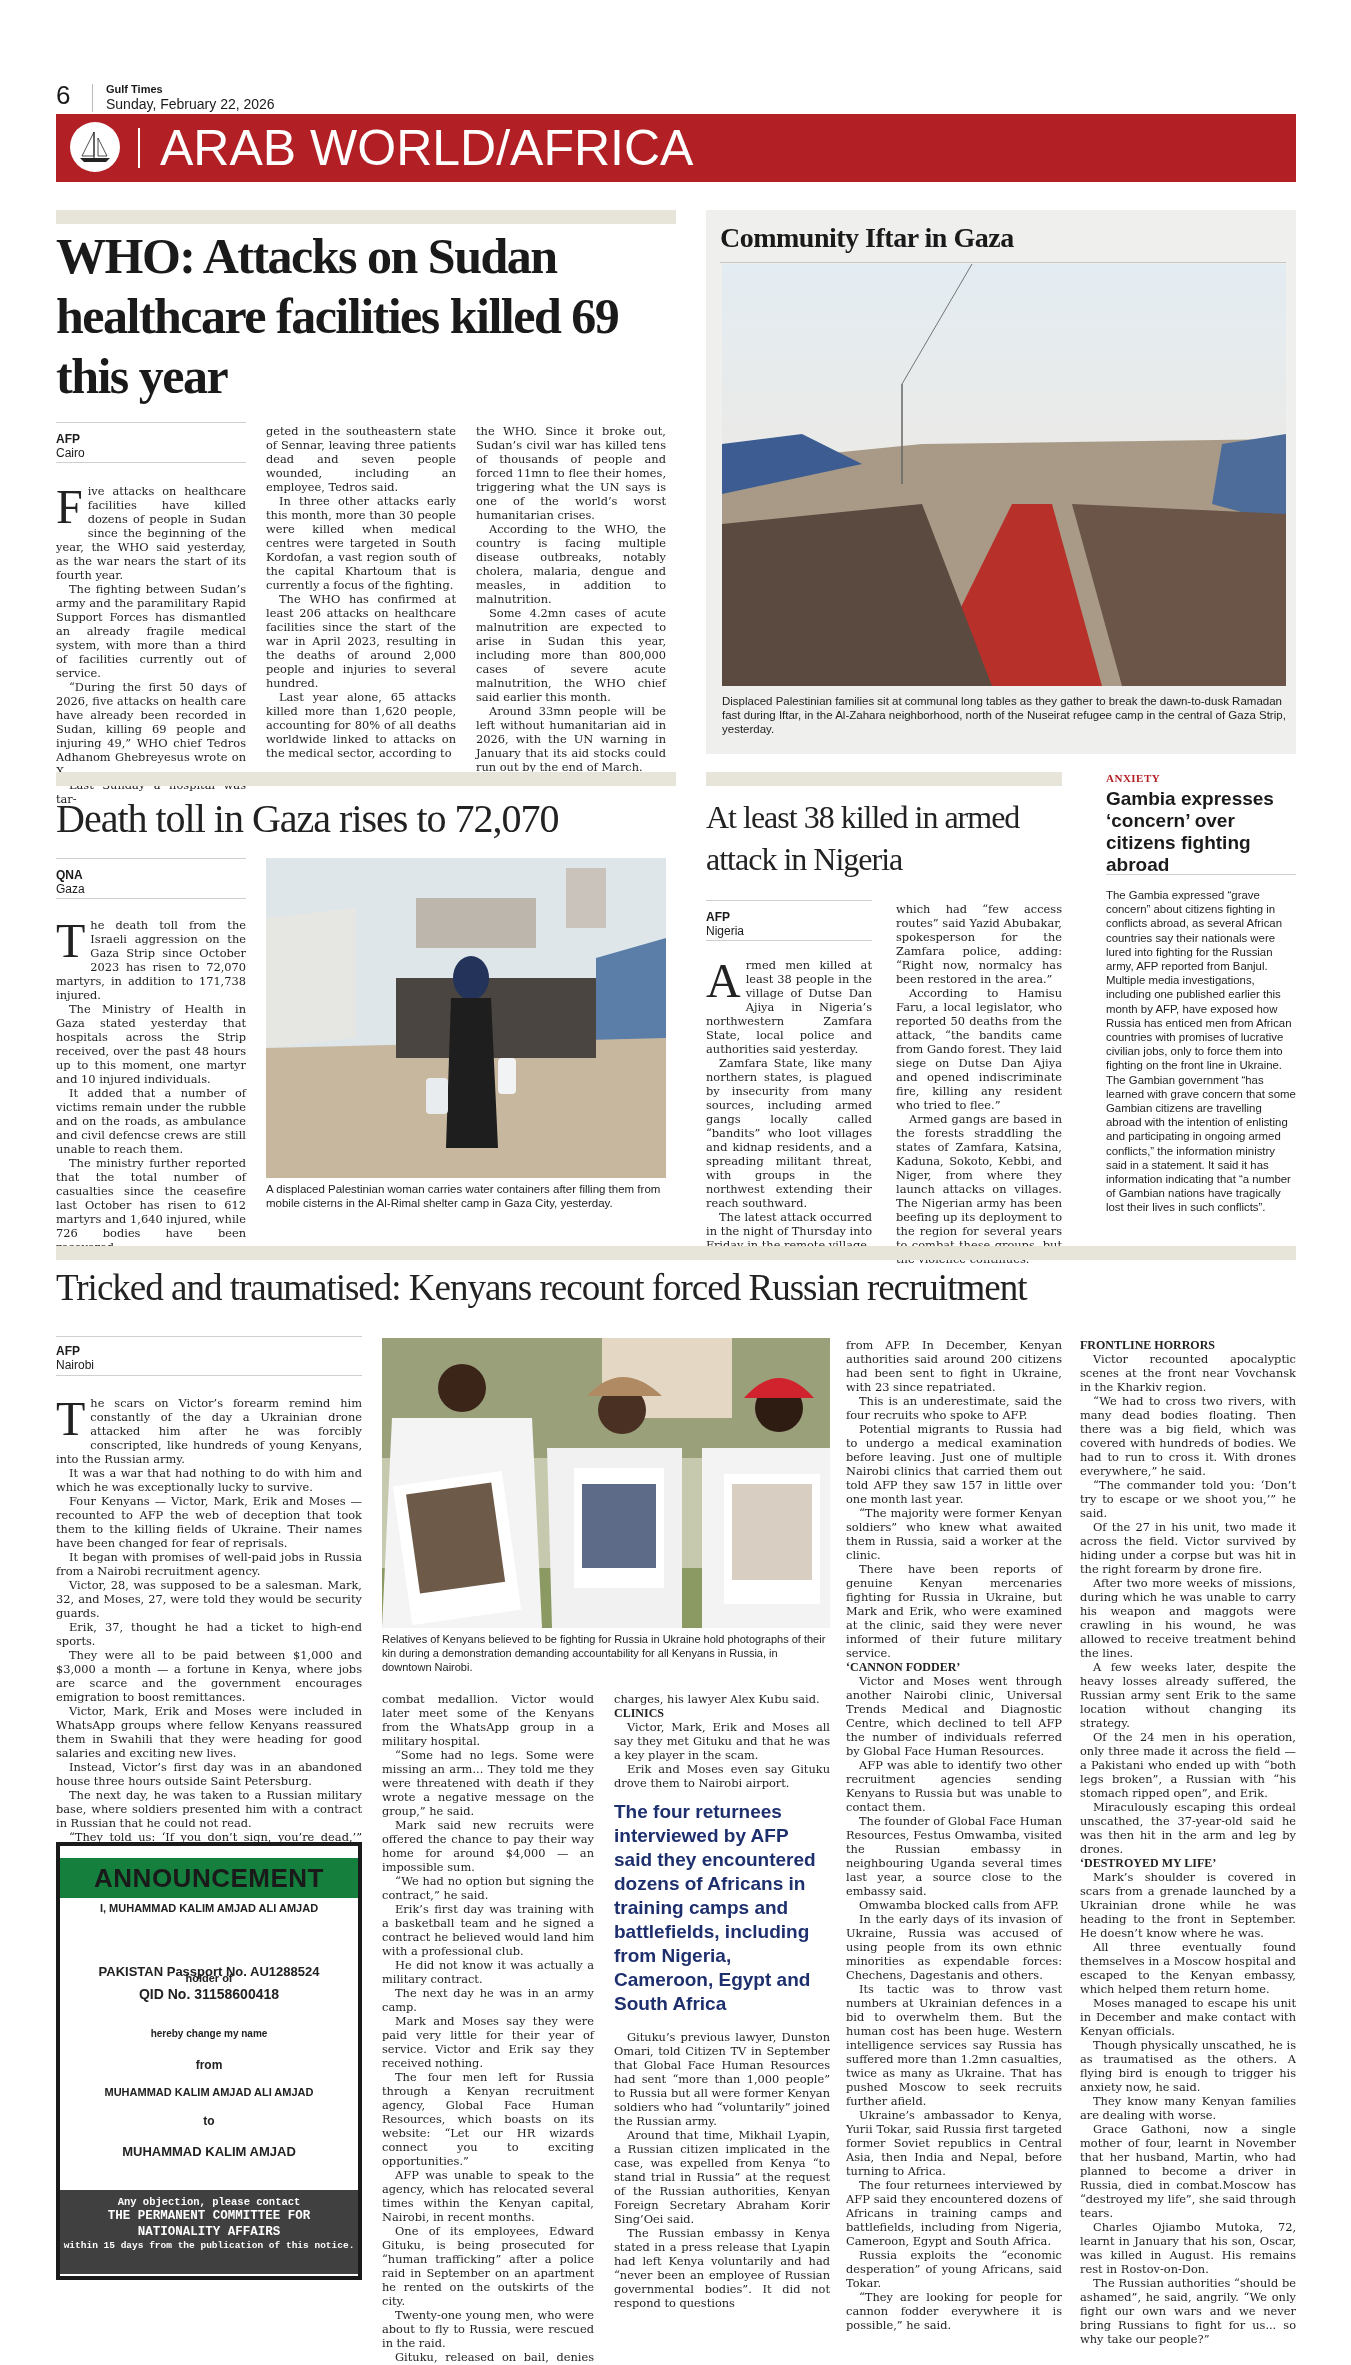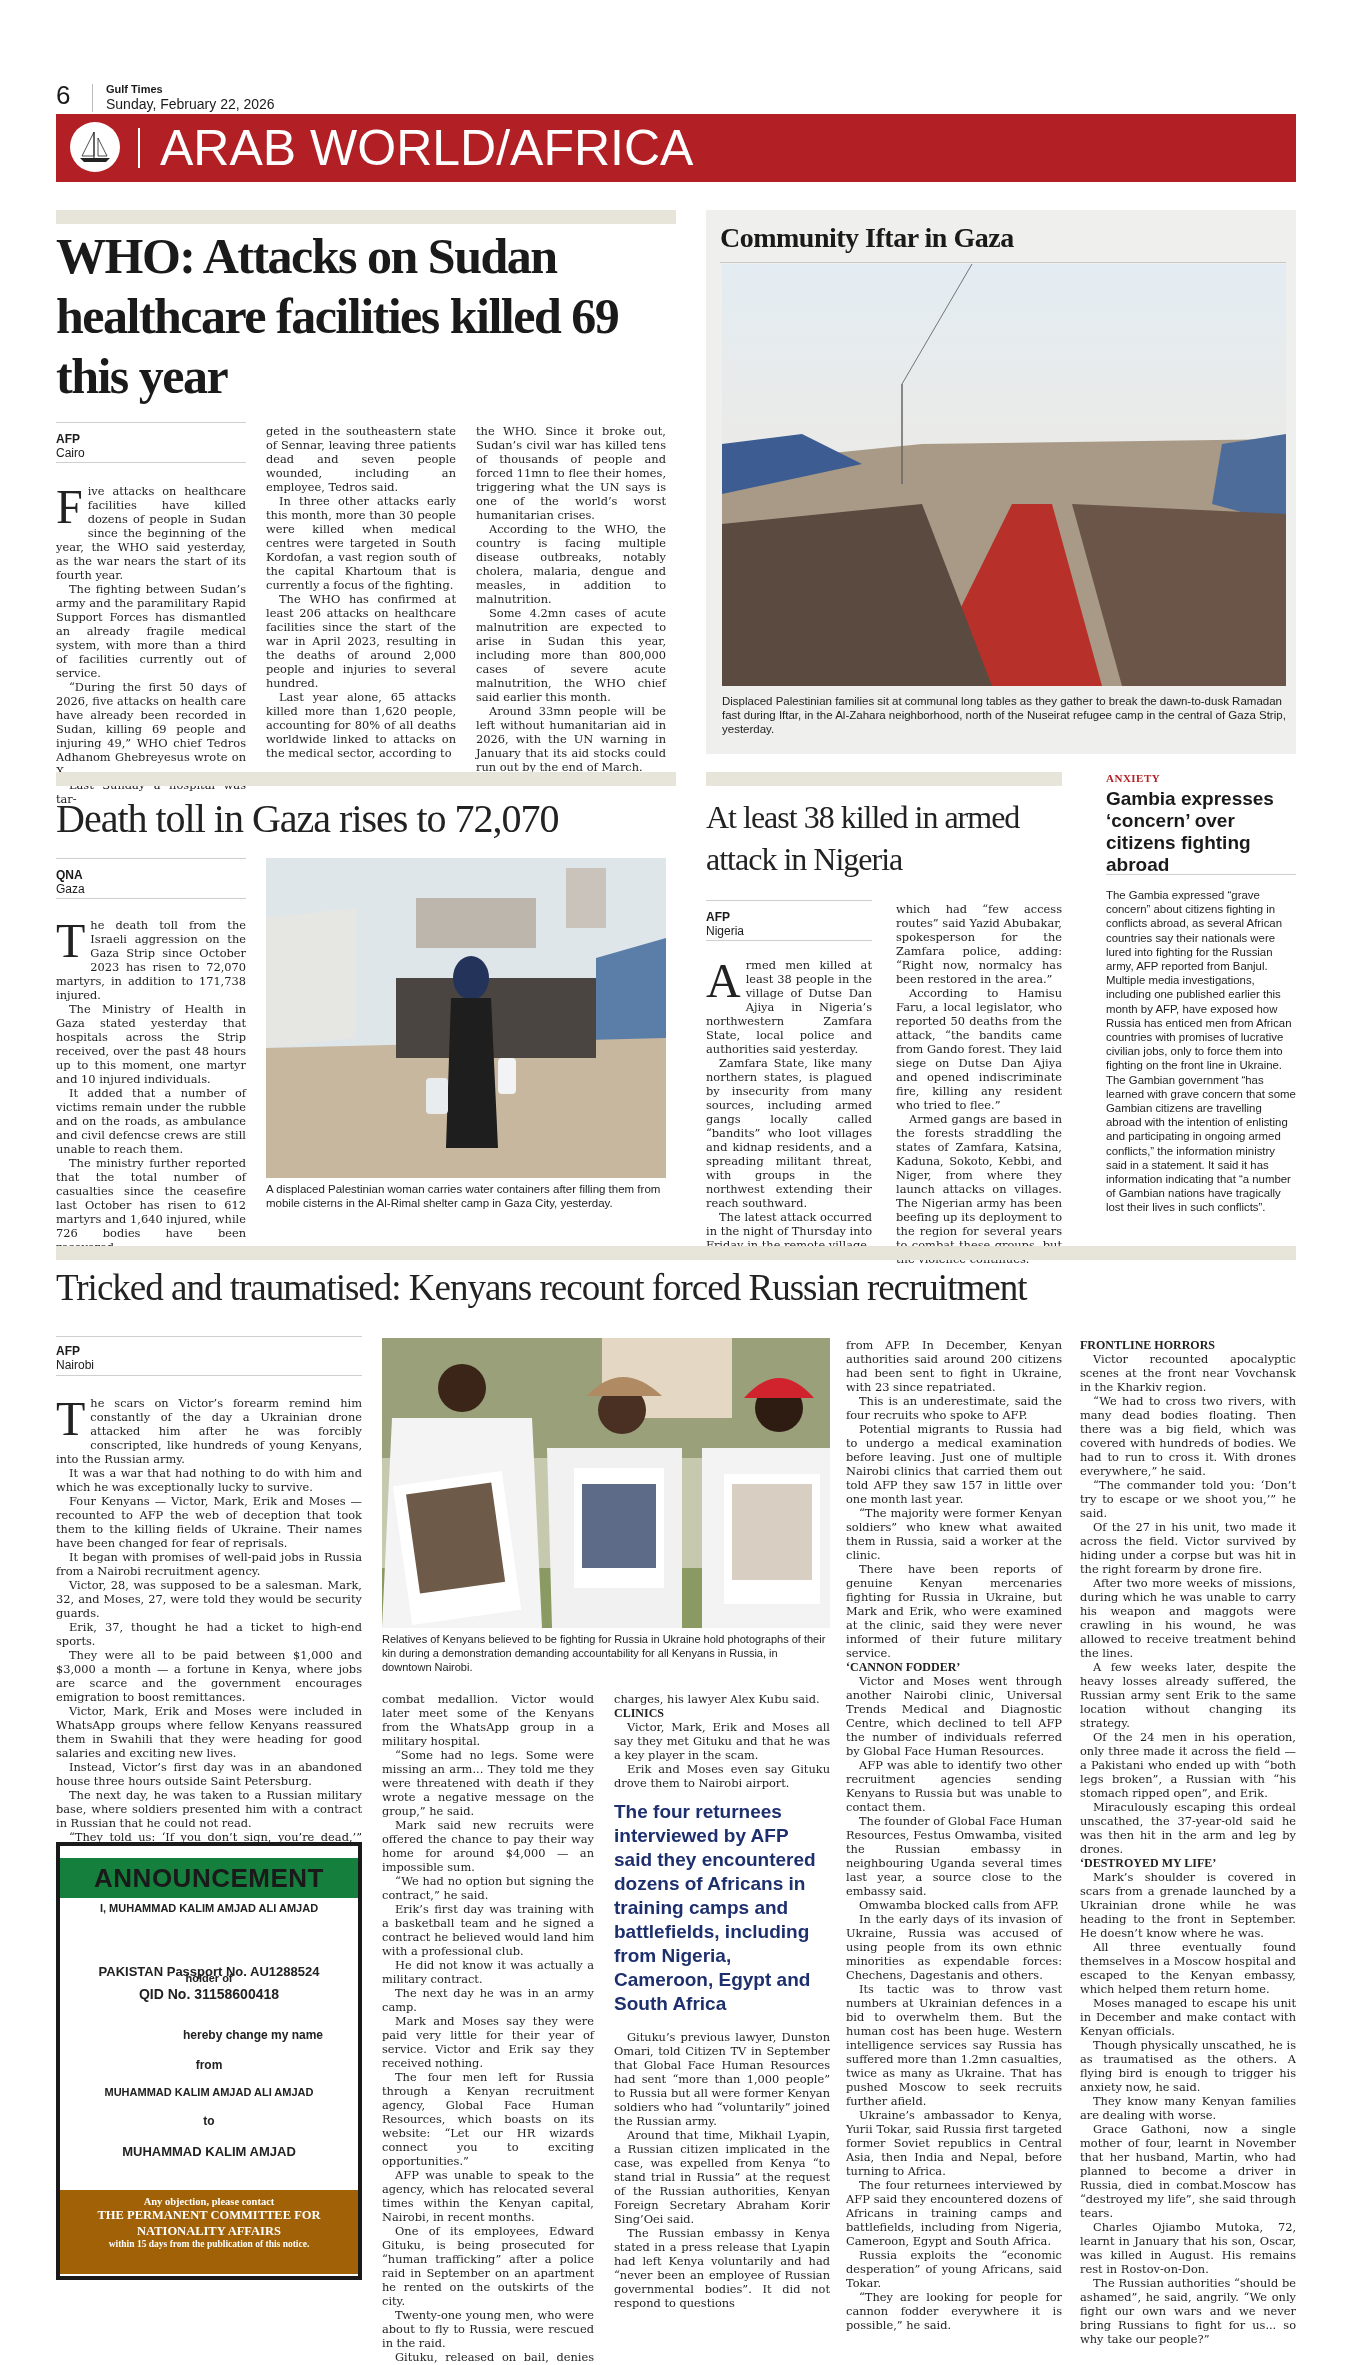--- a/index.html
+++ b/index.html
@@ -47,21 +47,21 @@
   .gambia-h { font-family: "Liberation Sans", sans-serif; font-weight: bold; font-size: 19px; line-height: 22px; }
   .gambia-body { font-family: "Liberation Sans", sans-serif; font-size: 11.4px; line-height: 14.2px; color: #222; }
 
   
   .pullquote { font-family: "Liberation Sans", sans-serif; font-weight: bold; font-size: 19px; line-height: 24px; color: #1e2f6e; }
 
   
   .ad-box { left: 56px; top: 1842px; width: 306px; height: 438px; border: 4px solid #1a1a1a; background: #fff; }
   .ad-head { position: absolute; left: 0; top: 12px; width: 298px; height: 40px; background: #15803d; text-align: center; font-family: "Liberation Sans", sans-serif; font-weight: bold; font-size: 26px; line-height: 40px; letter-spacing: 0.5px; }
   .ad-line { position: absolute; left: 0; width: 298px; text-align: center; font-family: "Liberation Sans", sans-serif; font-weight: bold; color: #222; }
-  .ad-foot { position: absolute; left: 0; top: 344px; width: 298px; height: 84px; background: #a16207; color: #fff; text-align: center; font-family: Liberation Serif, serif; font-weight: bold; }
+  .ad-foot { position: absolute; left: 0; top: 344px; width: 298px; height: 84px; background: #404040; color: #fff; text-align: center; font-family: Liberation Mono, monospace; font-weight: bold; }
 
   .photo svg { width: 100%; height: 100%; display: block; }
 </style>
 </head>
 <body>
 
 <div class="abs page-num">6</div>
 <div class="abs mast-sep"></div>
 <div class="abs pub-name">Gulf Times</div>
 <div class="abs pub-date">Sunday, February 22, 2026</div>
@@ -209,21 +209,21 @@
   <p>The next day, he was taken to a Russian military base, where soldiers presented him with a contract in Russian that he could not read.</p>
   <p>“They told us: ‘If you don’t sign, you’re dead,’” Victor said, showing his Russian military service record and</p>
 </div>
 
 <div class="abs ad-box">
   <div class="ad-head">ANNOUNCEMENT</div>
   <div class="ad-line" style="top:56px;font-size:11px;">I,  MUHAMMAD KALIM AMJAD ALI AMJAD</div>
   <div class="ad-line" style="top:86px;font-size:11px;margin-top:40px;">holder of</div>
   <div class="ad-line" style="top:118px;font-size:13px;">PAKISTAN Passport No. AU1288524</div>
   <div class="ad-line" style="top:140px;font-size:14px;">QID No. 31158600418</div>
-  <div class="ad-line" style="top:182px;font-size:12px;margin-left:44px;">hereby change my name</div>
+  <div class="ad-line" style="top:182px;font-size:10px;">hereby change my name</div>
   <div class="ad-line" style="top:212px;font-size:12px;">from</div>
   <div class="ad-line" style="top:240px;font-size:11px;">MUHAMMAD KALIM AMJAD ALI AMJAD</div>
   <div class="ad-line" style="top:268px;font-size:12px;">to</div>
   <div class="ad-line" style="top:298px;font-size:13px;">MUHAMMAD KALIM AMJAD</div>
   <div class="ad-foot">
     <div style="font-size:10.5px;padding-top:6px;">Any objection, please contact</div>
     <div style="font-size:12.5px;line-height:16px;">THE PERMANENT COMMITTEE FOR</div>
     <div style="font-size:12.5px;line-height:16px;">NATIONALITY AFFAIRS</div>
     <div style="font-size:9.5px;">within 15 days from the publication of this notice.</div>
   </div>

